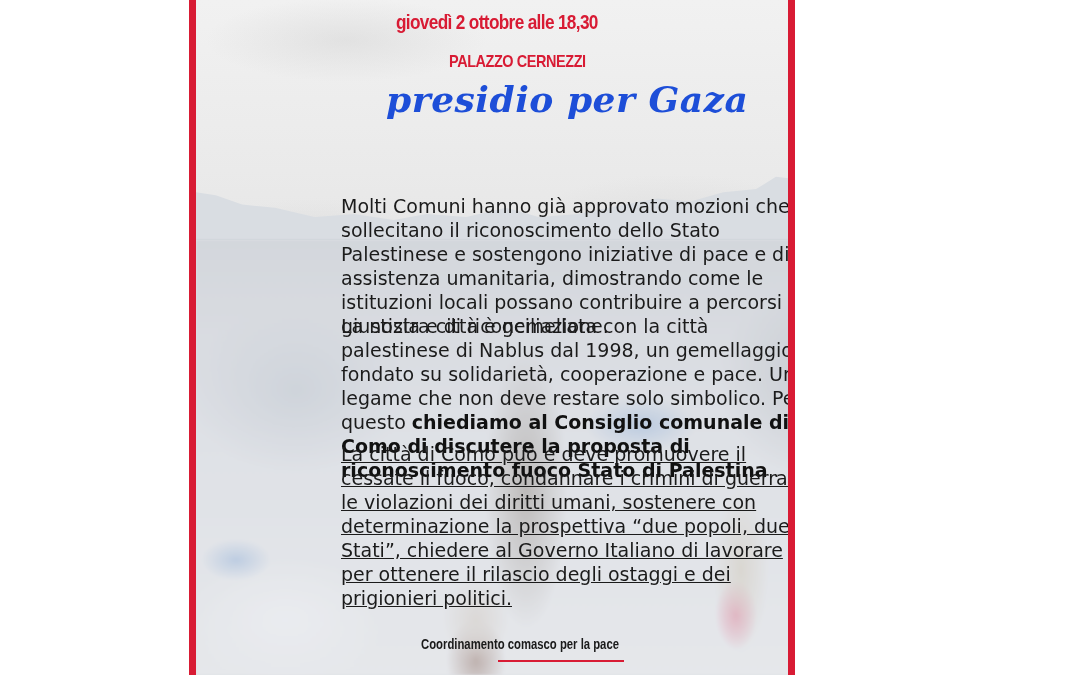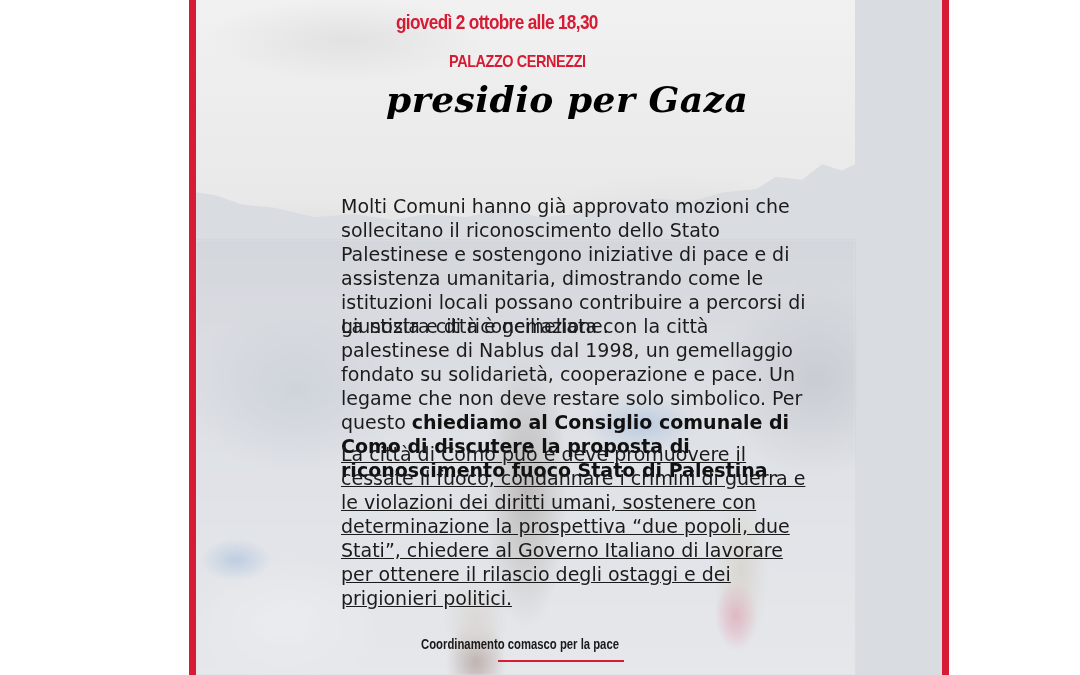--- a/index.html
+++ b/index.html
@@ -7,21 +7,21 @@
       padding: 0;
       width: 1080px;
       height: 675px;
       background: #ffffff;
       overflow: hidden;
     }
     .poster {
       position: absolute;
       left: 189px;
       top: 0;
-      width: 760px;
+      width: 606px;
       height: 675px;
       background: #d9dde2;
       overflow: hidden;
     }
     .border-left, .border-right {
       position: absolute;
       top: 0;
       width: 7px;
       height: 675px;
       background: #d81b34;
@@ -104,21 +104,21 @@
       z-index: 3;
     }
     .title {
       position: absolute;
       left: 197px;
       top: 78px;
       font-family: "DejaVu Serif", serif;
       font-style: italic;
       font-weight: bold;
       font-size: 36px;
-      color: #000000;
+      color: #1d4ed8;
       letter-spacing: 0.5px;
       white-space: nowrap;
       z-index: 3;
     }
 
     .body-text {
       position: absolute;
       left: 152px;
       width: 470px;
       font-family: "DejaVu Sans", sans-serif;

